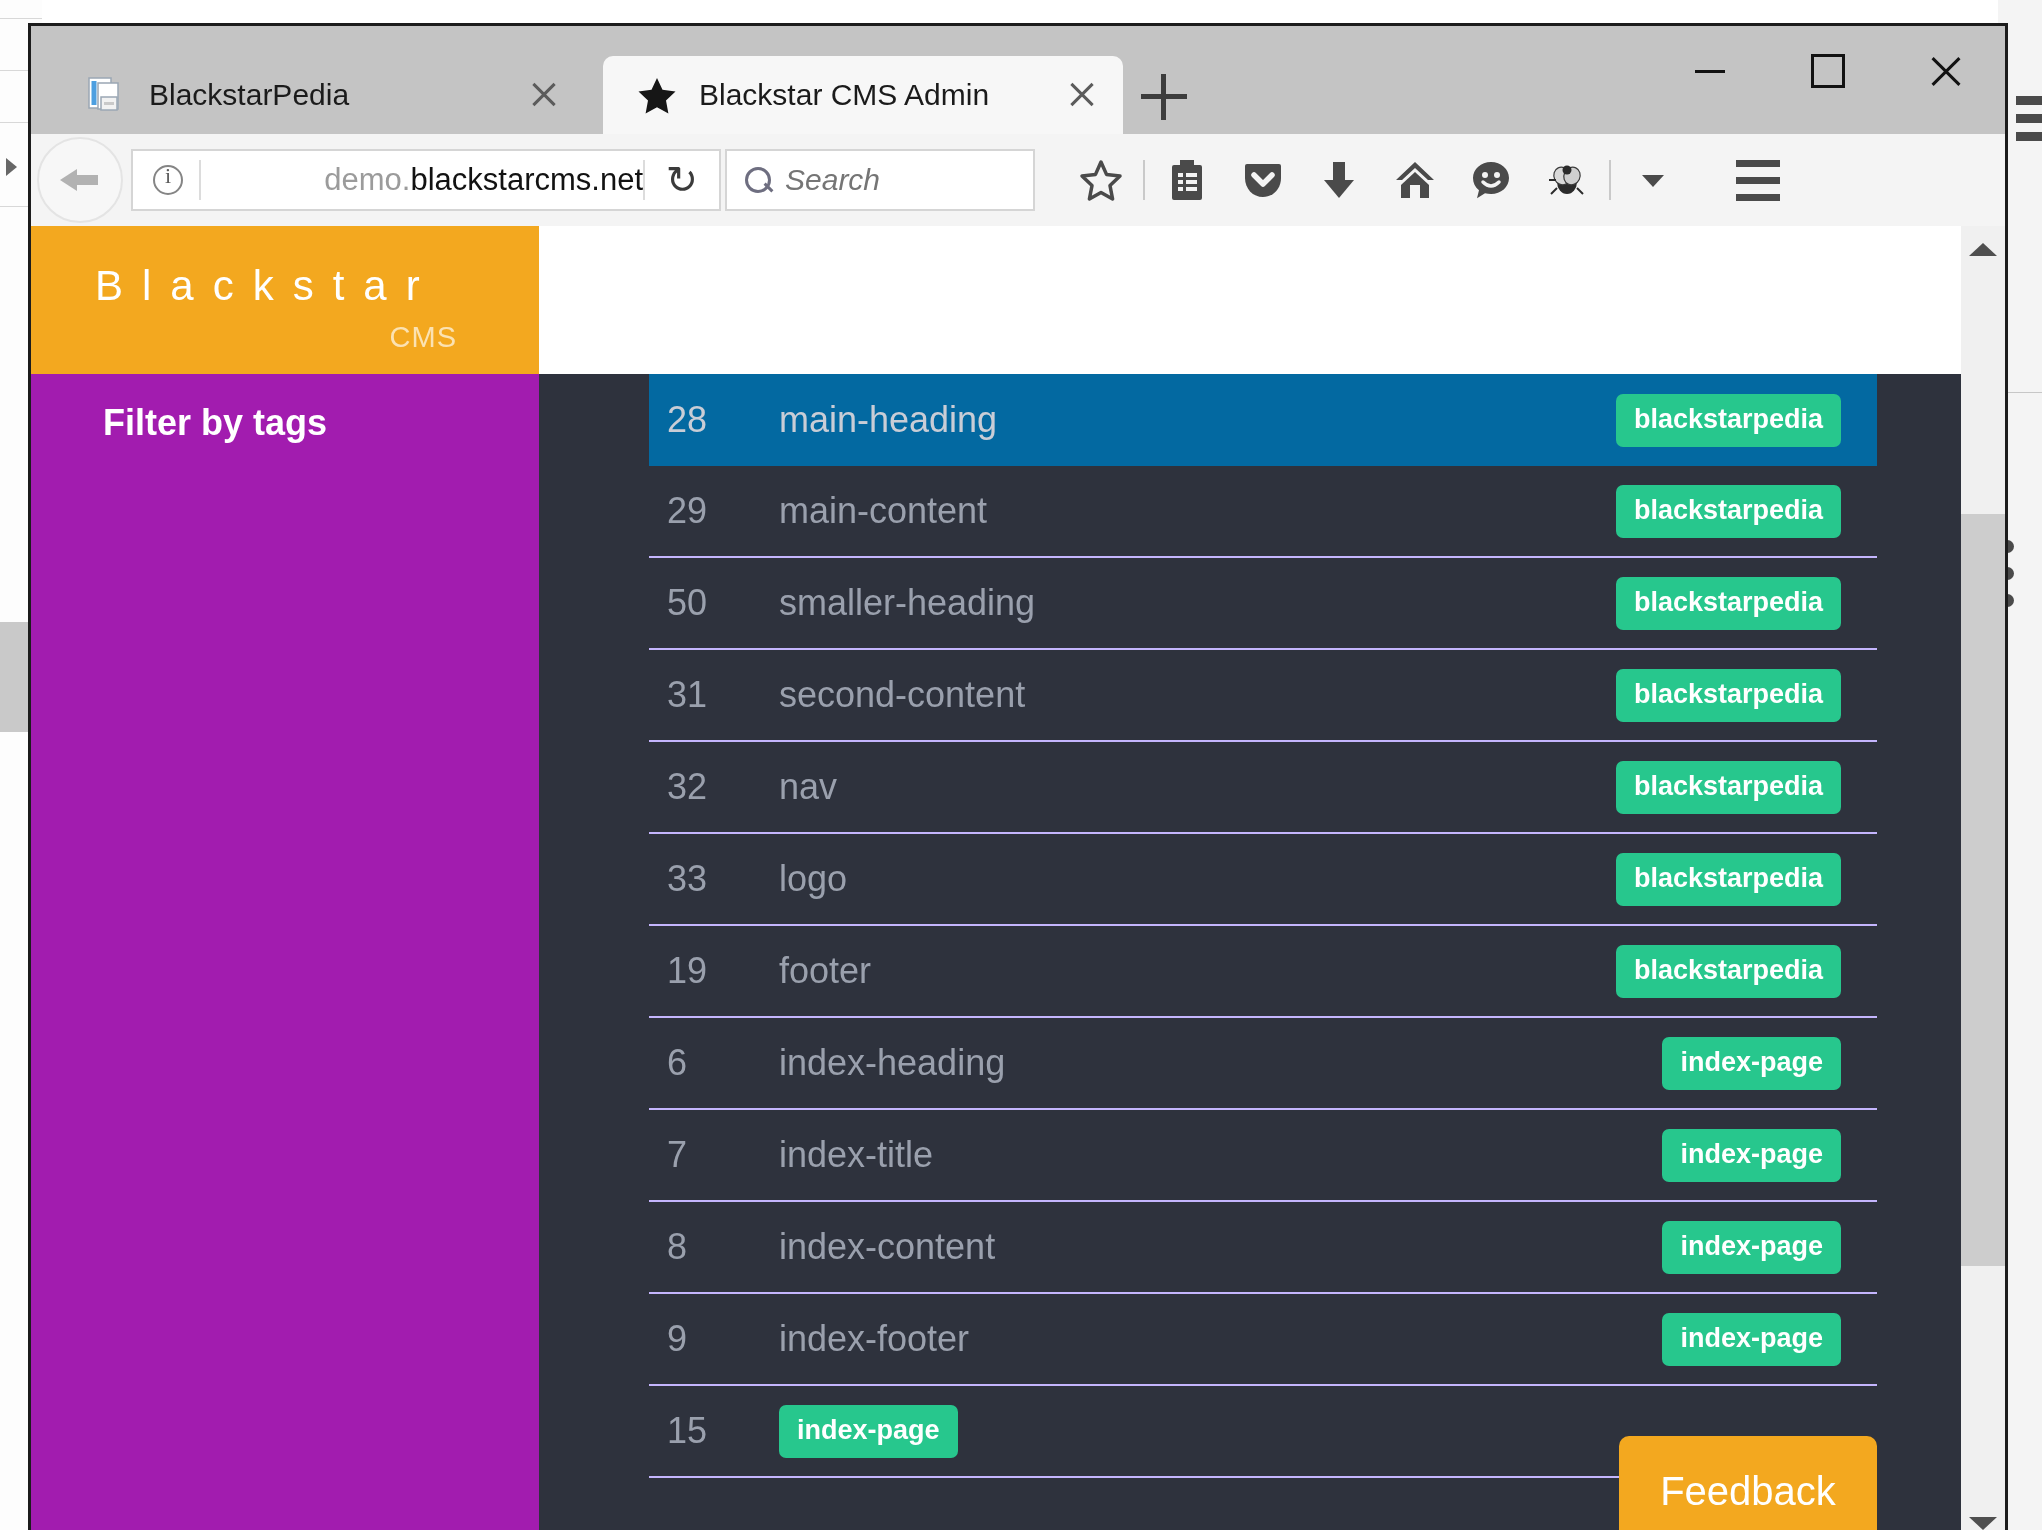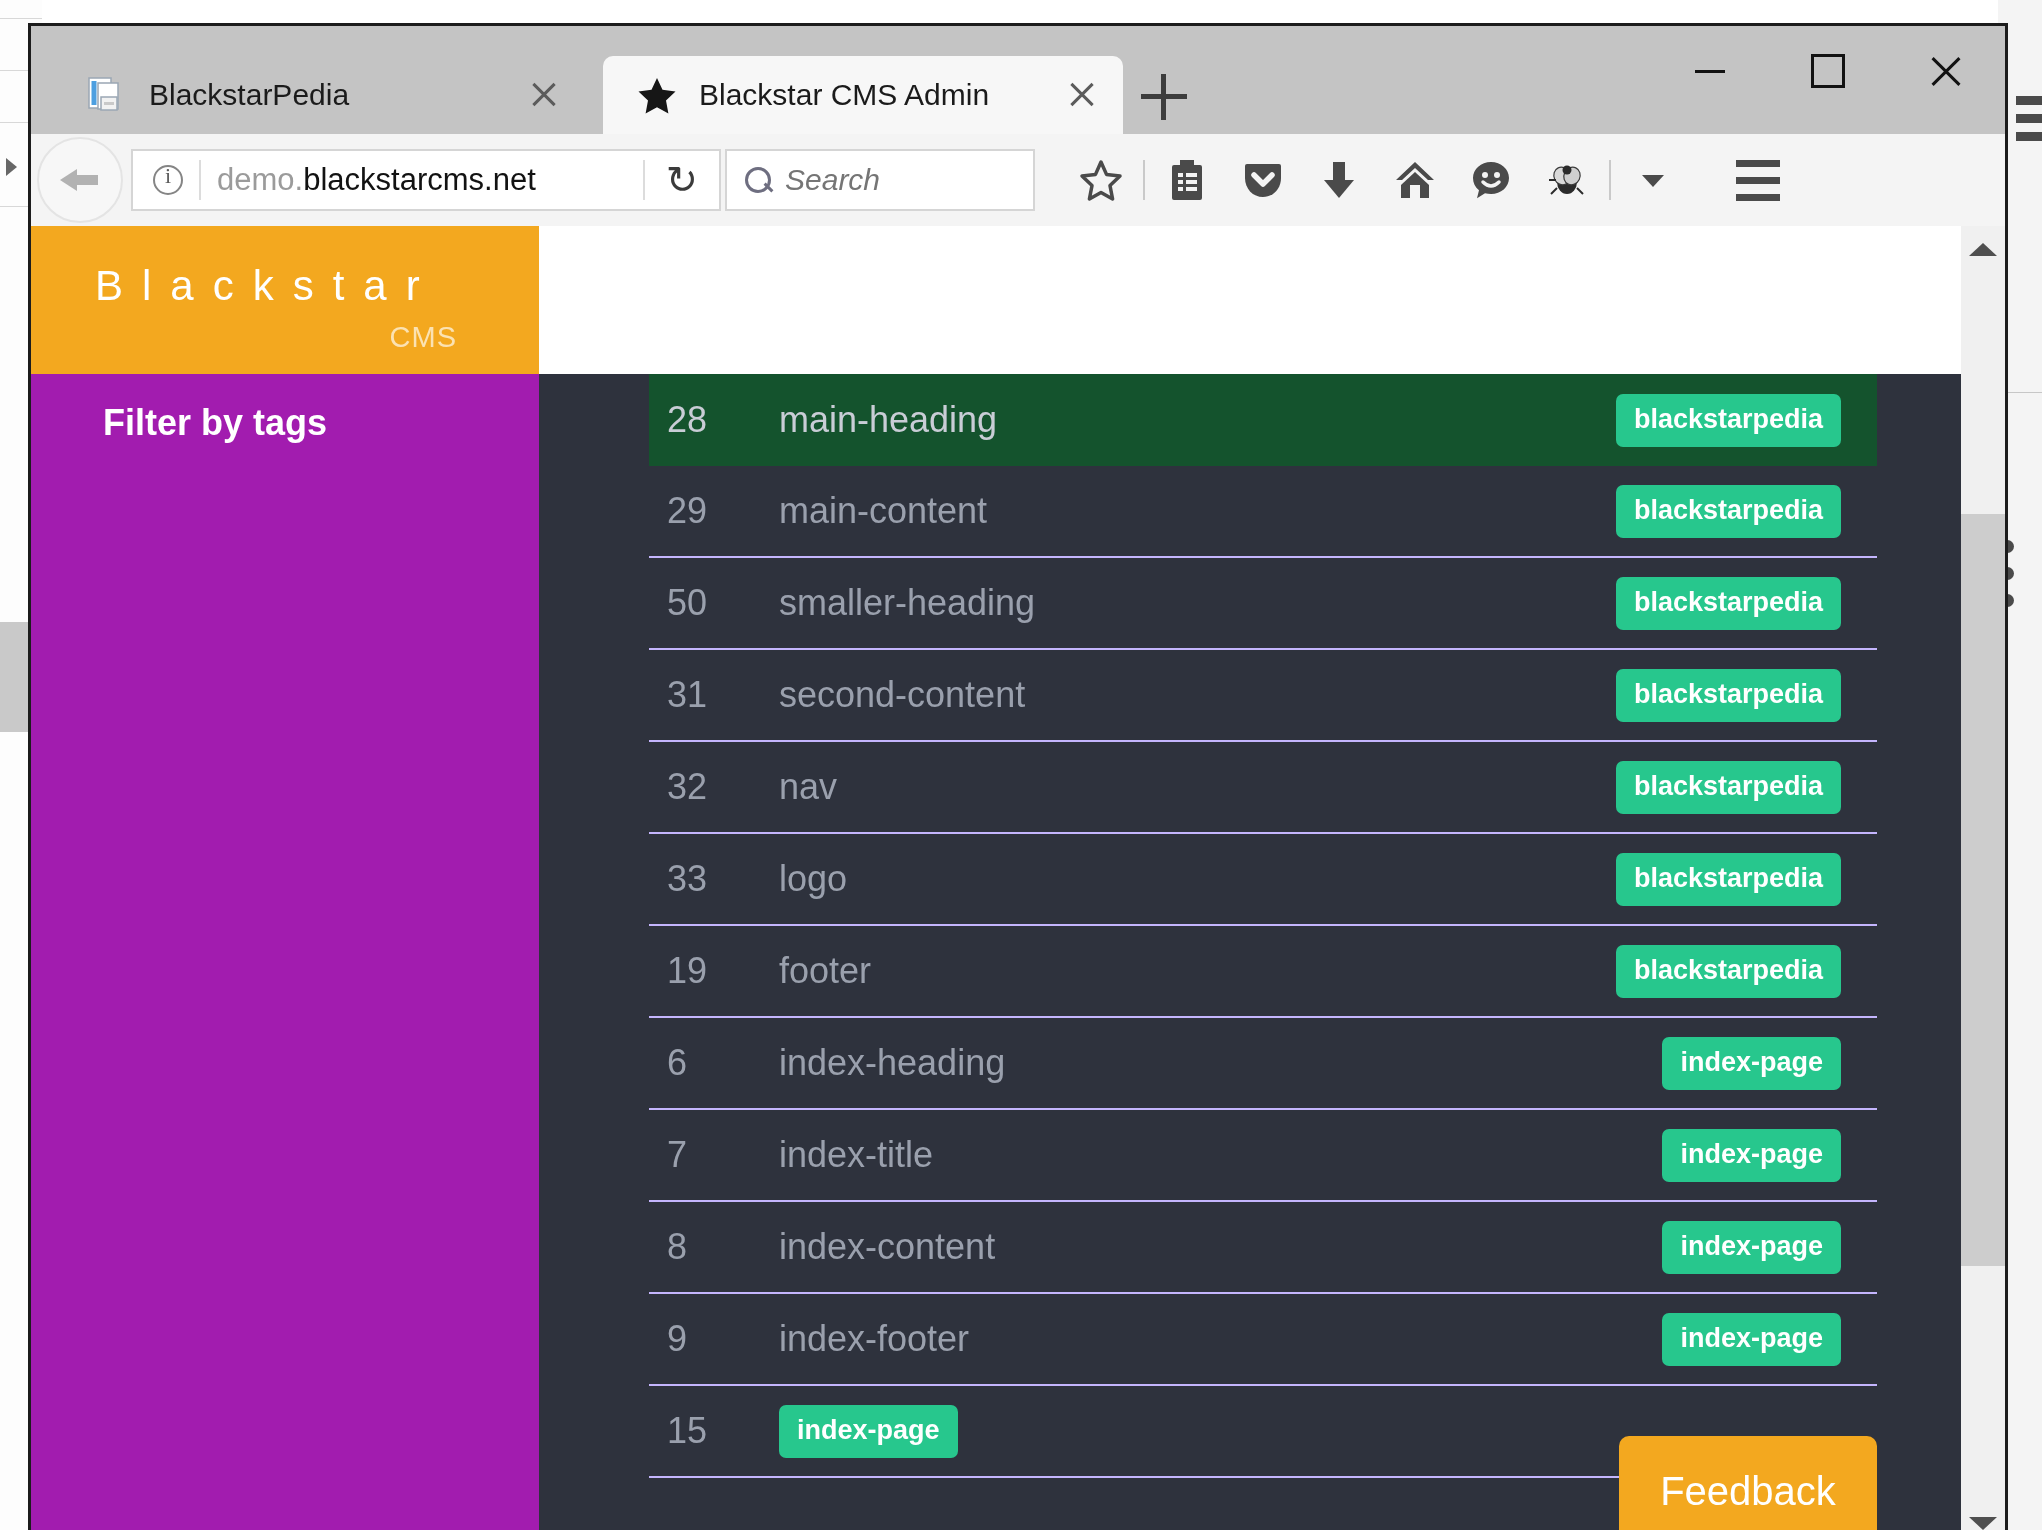--- a/index.html
+++ b/index.html
@@ -171,20 +171,21 @@
   }
   #identity-icon::before {
     content: "i"; position: absolute; left: 0; right: 0; top: -4px;
     text-align: center; font-size: 22px; color: #5c5c5c;
     font-family: "Liberation Serif", serif;
   }
   #url-divider { width: 2px; height: 40px; background: #dcdcdc; flex: 0 0 auto; }
   #url-text {
     padding-left: 16px; font-size: 31px; white-space: nowrap; flex: 1 1 auto;
     overflow: hidden;
+    text-align: right;
   }
   #url-text .host-prefix { color: #9b9b9b; }
   #url-text .host-main { color: #121212; }
   #reload-divider { width: 2px; height: 40px; background: #dcdcdc; flex: 0 0 auto; }
   #reload-button {
     width: 74px; flex: 0 0 auto;
     display: flex; align-items: center; justify-content: center;
     font-size: 38px; color: #3b3b3b;
     font-family: "DejaVu Sans", sans-serif;
   }
@@ -271,21 +272,21 @@
     padding: 0;
   }
   .tag-row {
     position: relative;
     display: flex; align-items: center;
     height: 92px;
     margin: 0 128px 0 110px;
     border-bottom: 2px solid #c4b5fd;
   }
   .tag-row.selected {
-    background: #14532d;
+    background: #0369a1;
     margin: 0 128px 0 110px;
     border-bottom: none;
   }
   .tag-row.selected .row-id,
   .tag-row.selected .row-name { color: #c9cdd6; }
   .row-id {
     width: 130px; flex: 0 0 auto;
     font-size: 36px; color: #9aa0ad;
     padding-left: 18px;
   }

